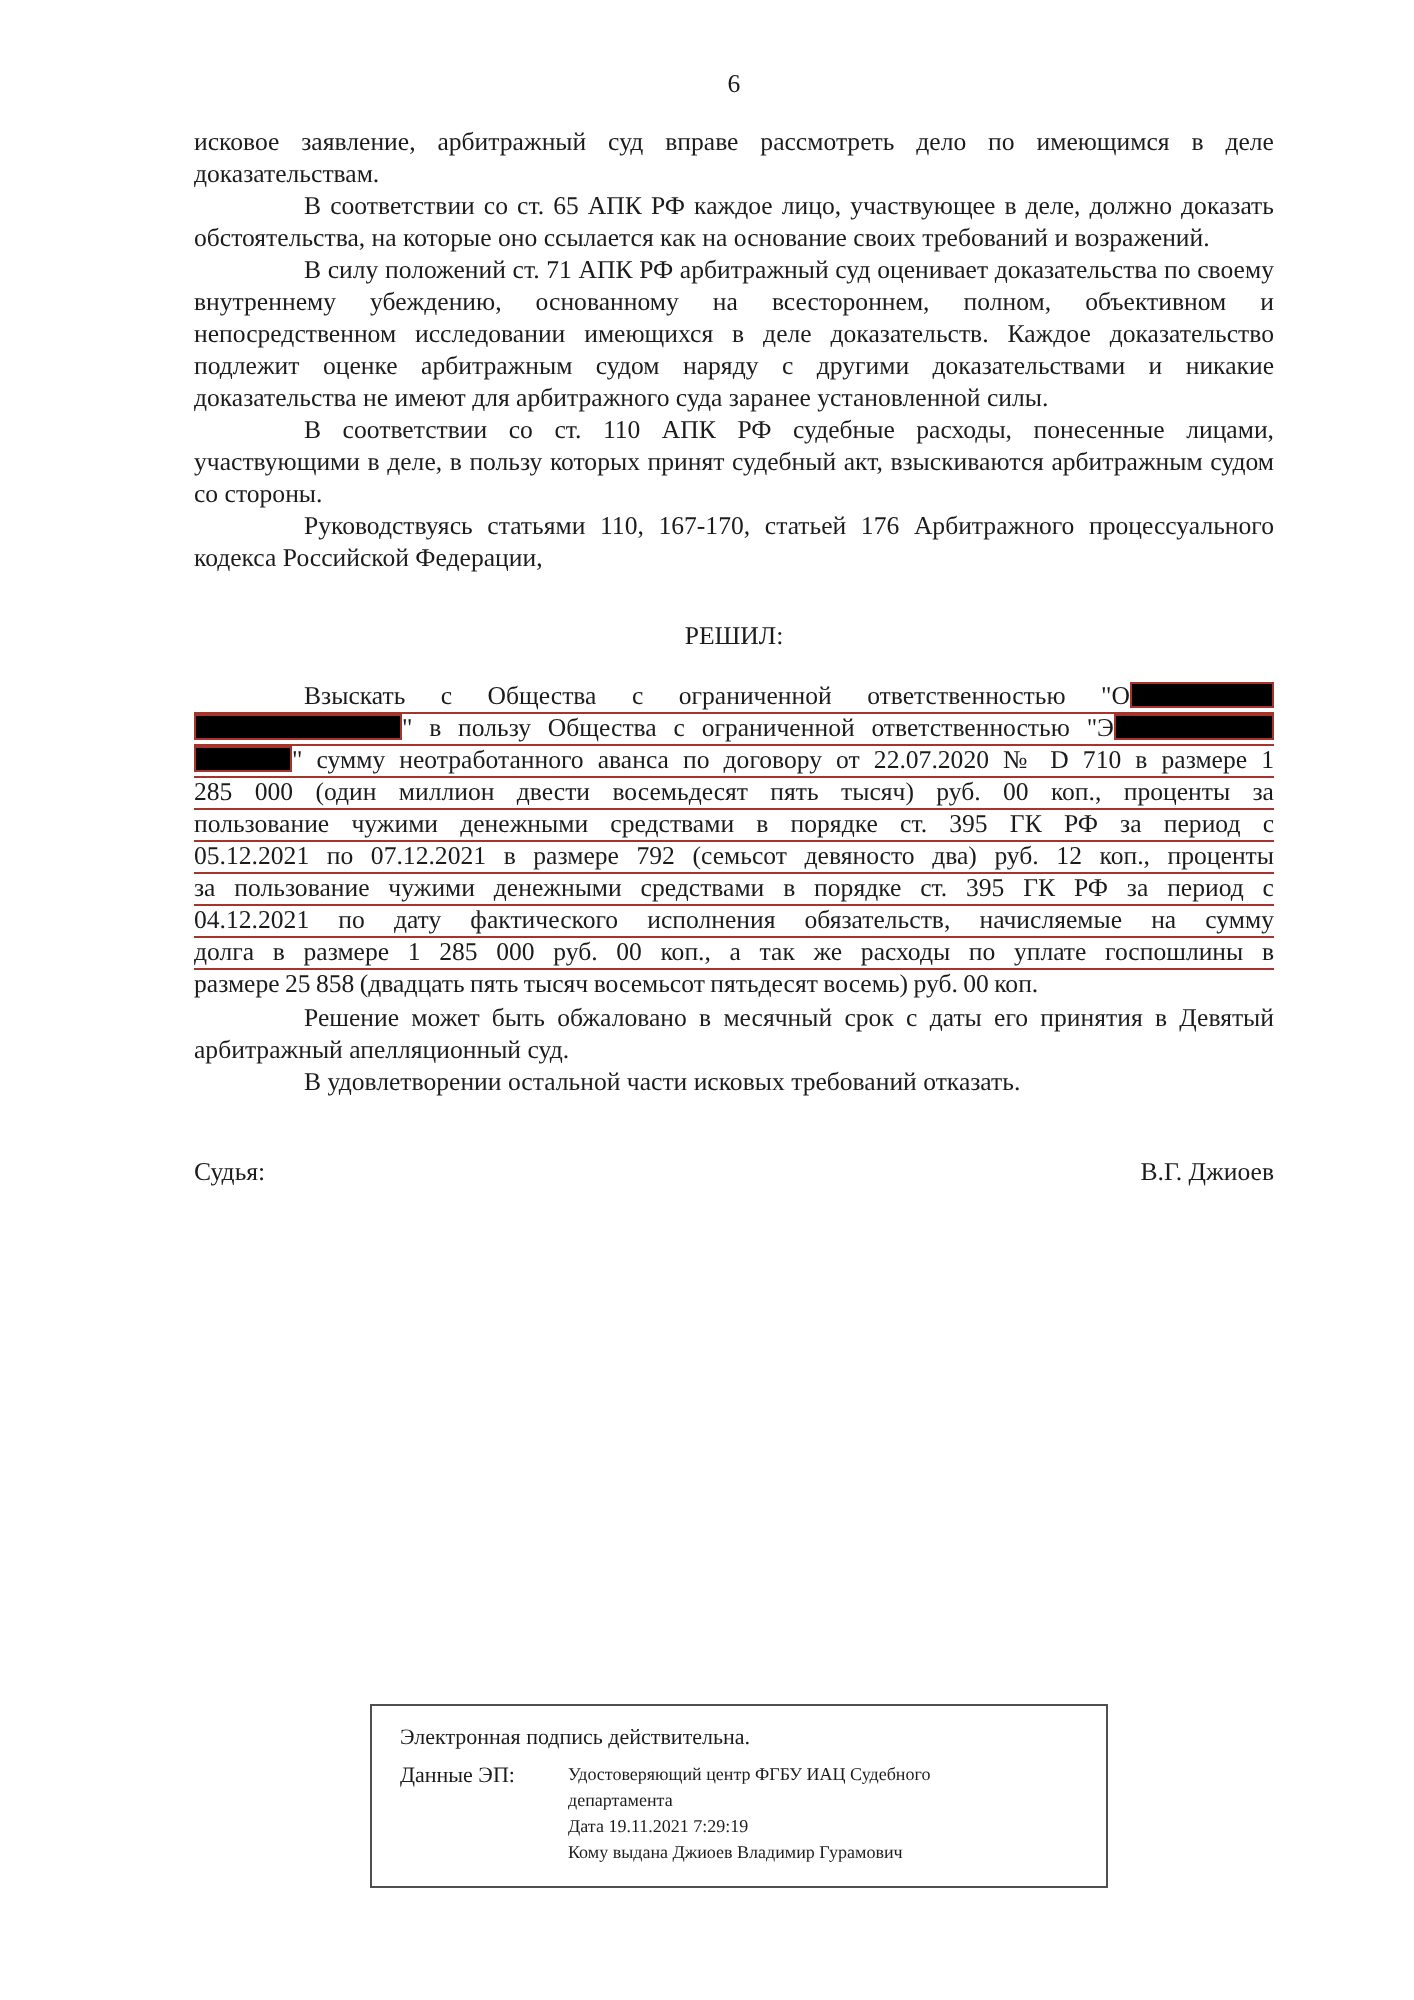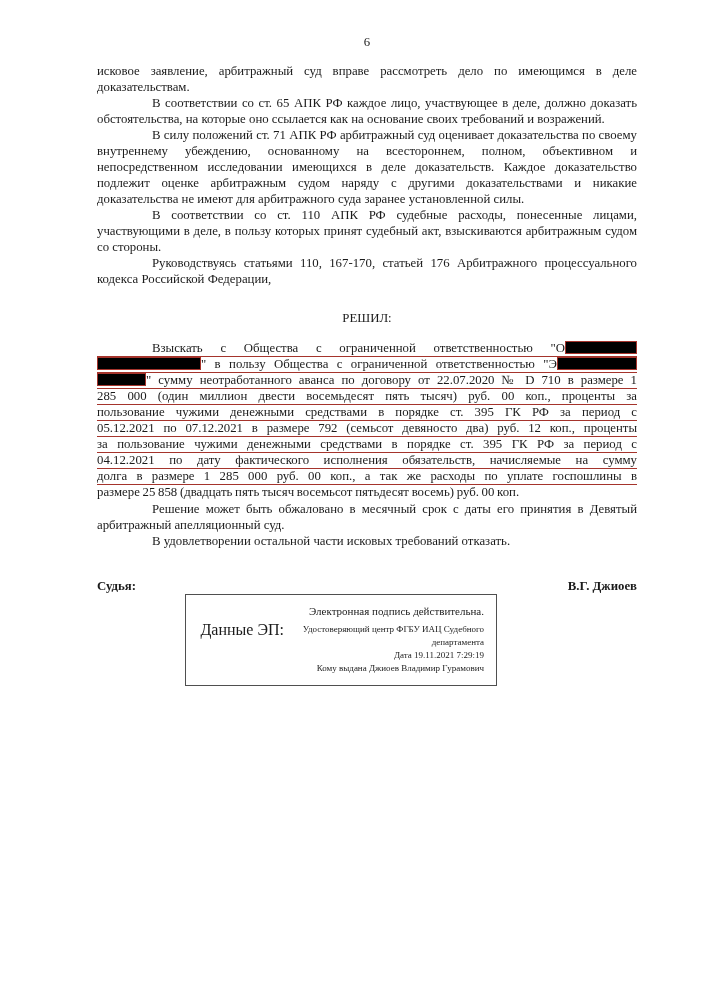--- a/index.html
+++ b/index.html
@@ -47,33 +47,32 @@
     box-sizing: border-box;
     background: #000;
     border: 1px solid var(--redline);
     height: 13px;
     vertical-align: -2px;
   }
   .judge-row {
     display: flex;
     justify-content: space-between;
     margin-top: 29px;
-    font-weight: bold;
   }
   .stamp {
     box-sizing: border-box;
+    margin-top: 258px;
     margin-left: 88px;
-    width: 312px;
+    width: 369px;
     border: 1px solid #4f4f4f;
     padding: 9px 12px 10px 14px;
-    text-align: right;
   }
   .stamp-line1 { font-size: 11px; line-height: 15px; margin-bottom: 4px; }
   .stamp-row { display: flex; align-items: flex-start; }
-  .stamp-label { font-size: 16px; line-height: 14px; width: 84px; flex-shrink: 0; }
+  .stamp-label { font-size: 11px; line-height: 14px; width: 84px; flex-shrink: 0; }
   .stamp-details { font-size: 9px; line-height: 13px; width: 200px; }
 </style>
 </head>
 <body>
 
 <div class="page">
   <div class="content">
 
     <div class="page-number">6</div>
 

